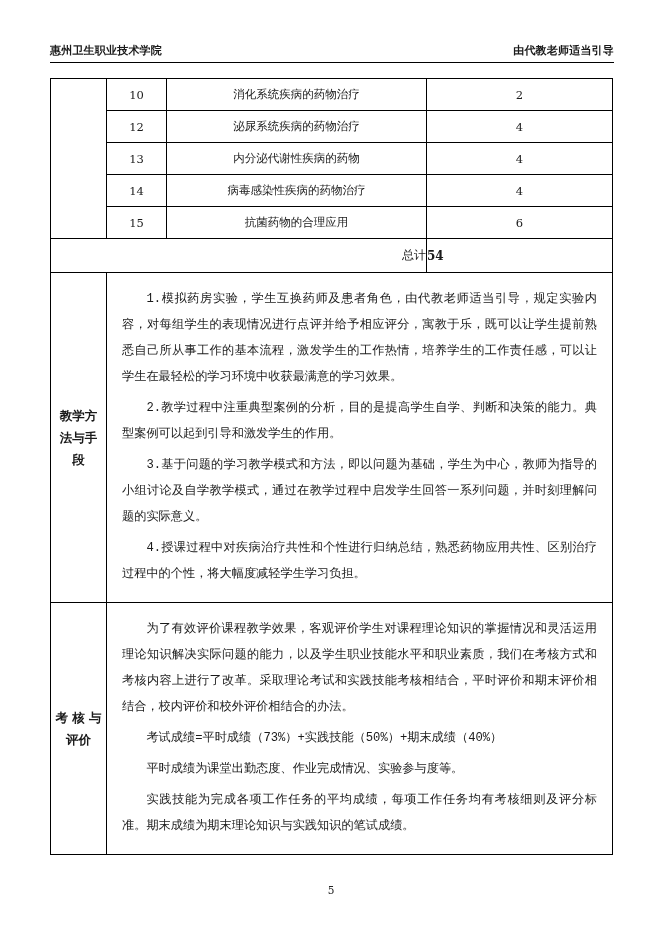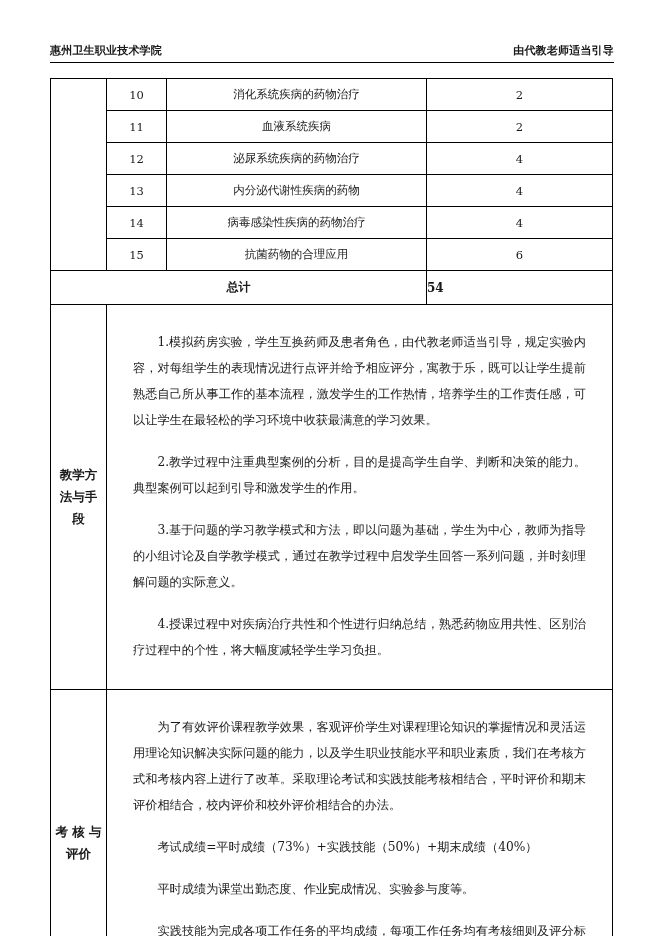--- a/index.html
+++ b/index.html
@@ -68,24 +68,24 @@
 
   td.num-cell,
   td.topic-cell,
   td.hours-cell {
     text-align: center;
     height: 31px;
     font-size: 11.5px;
   }
   td.topic-cell { font-size: 11.5px; }
   td.total-cell {
-    text-align: center;
+    text-align: right;
     height: 33px;
     font-size: 12px;
-    font-weight: bold;
+    font-weight: normal;
   }
   td.total-hours {
     text-align: left;
     height: 33px;
     font-size: 12px;
     font-weight: bold;
   }
 
   
   td.spacer-cell {
@@ -108,22 +108,23 @@
   }
   td.section-body {
     vertical-align: top;
     padding: 8px 10px 10px 10px;
     font-size: 12.2px;
     line-height: 26px;
     text-align: justify;
     text-justify: inter-ideograph;
   }
   td.section-body p {
-    margin: 16px;
+    margin: 5px;
     text-indent: 2em;
+    font-family: Liberation Mono, monospace;
   }
 
   
   .page-number {
     position: absolute;
     left: 0;
     top: 884px;
     width: 662px;
     text-align: center;
     font-size: 10.5px;
@@ -150,26 +151,20 @@
     </colgroup>
     <tbody>
       <tr>
         <td class="spacer-cell first"></td>
         <td class="num-cell">10</td>
         <td class="topic-cell">消化系统疾病的药物治疗</td>
         <td class="hours-cell">2</td>
       </tr>
       <tr>
         <td class="spacer-cell"></td>
-        <td class="num-cell">11</td>
-        <td class="topic-cell">血液系统疾病</td>
-        <td class="hours-cell">2</td>
-      </tr>
-      <tr>
-        <td class="spacer-cell"></td>
         <td class="num-cell">12</td>
         <td class="topic-cell">泌尿系统疾病的药物治疗</td>
         <td class="hours-cell">4</td>
       </tr>
       <tr>
         <td class="spacer-cell"></td>
         <td class="num-cell">13</td>
         <td class="topic-cell">内分泌代谢性疾病的药物</td>
         <td class="hours-cell">4</td>
       </tr>

